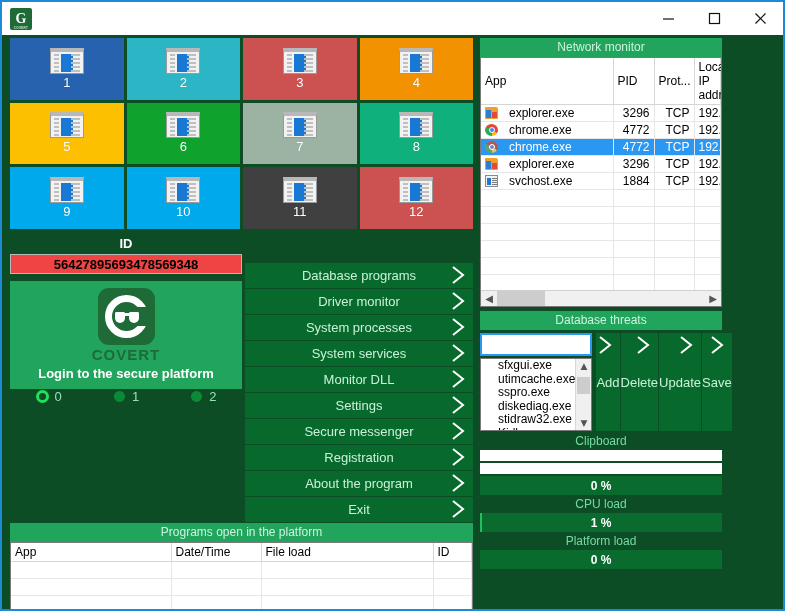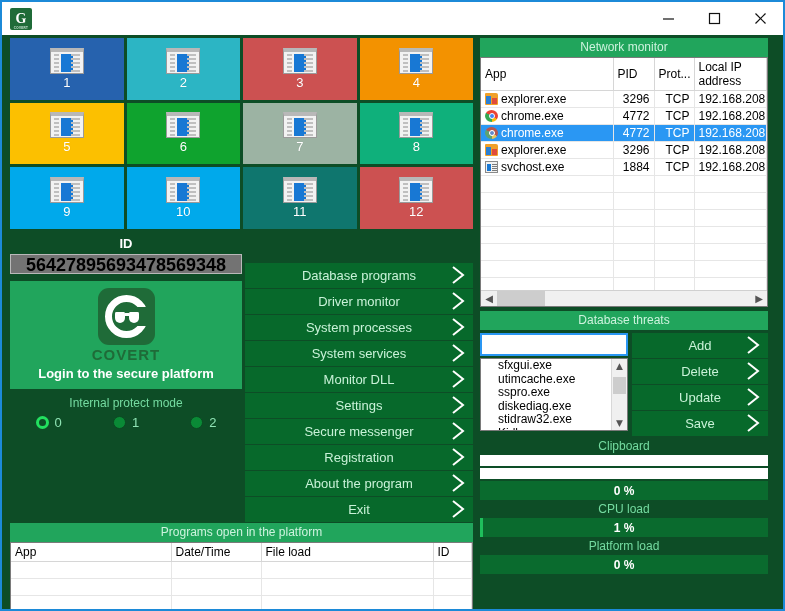--- a/index.html
+++ b/index.html
@@ -75,22 +75,22 @@
   }
   
   .leftcol{
     position:absolute;left:8px;top:197px;width:232px;
   }
   .id-label{
     text-align:center;color:#ffffff;font-size:13px;font-weight:bold;
     padding:4px 0 3px;
   }
   .id-value{
-    background:#737373;color:#000;border:1px solid #b9b9b9;
-    height:20px;line-height:20px;text-align:center;font-size:18px;font-weight:bold;
+    background:#ef4444;color:#000;border:1px solid #b9b9b9;
+    height:20px;line-height:20px;text-align:center;font-size:13px;font-weight:bold;
     box-sizing:border-box;
   }
   .login-box{
     margin-top:7px;background:#21a55c;height:108px;
     display:flex;flex-direction:column;align-items:center;justify-content:flex-start;
     cursor:pointer;
   }
   .covert-mark{
     margin-top:7px;width:57px;height:57px;border-radius:11px;background:#1f6b38;
     position:relative;
@@ -175,29 +175,29 @@
   .hscroll .arr{
     width:16px;height:15px;display:flex;align-items:center;justify-content:center;
     color:#555;font-size:10px;font-family:"DejaVu Sans",sans-serif;
   }
   .hscroll .thumbtrack{flex:1;height:15px;position:relative;}
   .hscroll .thumb{
     position:absolute;top:0;height:15px;background:#cdcdcd;
   }
   
   .rightcol{
-    position:absolute;left:478px;top:3px;width:288px;bottom:10px;
+    position:absolute;left:478px;top:3px;width:242px;bottom:10px;
   }
   .netgrid-wrap{
     background:#fff;border:1px solid #7a7a7a;box-sizing:border-box;height:250px;
     display:flex;flex-direction:column;overflow:hidden;
   }
   .netgrid-rows{flex:1;overflow:hidden;}
   tr.sel td{background:#2a97f3;color:#ffffff;}
-  .appcell{display:flex;align-items:center;gap:3px;}
+  .appcell{display:flex;align-items:center;gap:11px;}
   .mini-ico{width:13px;height:12px;position:relative;flex:0 0 auto;}
   
   .ico-folder{background:#f0a029;border-radius:1px 2px 1px 1px;}
   .ico-folder::before{content:"";position:absolute;left:1px;top:3px;width:5px;height:8px;background:#2a7fd4;}
   .ico-folder::after{content:"";position:absolute;left:7px;top:5px;width:5px;height:6px;background:#e04c3c;}
   
   .ico-chrome{border-radius:50%;background:conic-gradient(#ea4335 0 33%,#fbbc05 33% 50%,#34a853 50% 83%,#ea4335 83% 100%);}
   .ico-chrome::after{content:"";position:absolute;left:3.5px;top:3px;width:6px;height:6px;border-radius:50%;background:#4285f4;border:1px solid #fff;box-sizing:border-box;}
   .ico-chrome.dim{filter:grayscale(.45) brightness(1.05);}
   
@@ -220,21 +220,21 @@
   .db-items{flex:1;overflow:hidden;padding:0;}
   .db-items li{list-style:none;font-size:12px;line-height:13.5px;padding-left:17px;color:#000;white-space:nowrap;}
   .db-items{margin:0;}
   .vscroll{
     width:15px;background:#f0f0f0;border-left:1px solid #d8d8d8;
     display:flex;flex-direction:column;align-items:center;justify-content:space-between;
     position:relative;
   }
   .vscroll .arr{font-size:9px;color:#555;height:14px;line-height:14px;font-family:"DejaVu Sans",sans-serif;}
   .vscroll .vthumb{position:absolute;left:1px;width:13px;height:17px;background:#cdcdcd;top:18px;}
-  .db-right{flex:1;display:flex;flex-direction:column;gap:1px;}
+  .db-right{flex:1;display:flex;gap:1px;}
   .db-btn{
     position:relative;flex:1;background:#07692b;color:#c9f2d8;font-size:13px;
     display:flex;align-items:center;justify-content:center;cursor:pointer;min-height:25px;
   }
   .db-btn .chev{position:absolute;right:7px;top:1px;width:16px;height:22px;}
   
   .sec-title{
     text-align:center;color:#74dba0;font-size:12px;padding:3px 0 2px;
   }
   .clip-bar{height:11px;background:#ffffff;margin-bottom:2px;}
@@ -331,21 +331,21 @@
             <span class="tsq"></span>
           </span>
           <span class="tnum">9</span>
         </div>
         <div class="tile" style="background: rgb(0, 169, 235);">
           <span class="ticon">
             <span class="tsq"></span>
           </span>
           <span class="tnum">10</span>
         </div>
-        <div class="tile" style="background: #0f766e;">
+        <div class="tile" style="background: #404040;">
           <span class="ticon">
             <span class="tsq"></span>
           </span>
           <span class="tnum">11</span>
         </div>
         <div class="tile" style="background: rgb(204, 81, 81);">
           <span class="ticon">
             <span class="tsq"></span>
           </span>
           <span class="tnum">12</span>
@@ -362,21 +362,20 @@
           <div class="glass">
             <i class="l"></i>
               <b></b>
               <i class="r"></i>
           </div>
         </div>
         <div class="covert-word">COVERT</div>
         <div class="login-text">Login to the secure platform</div>
       </div>
 
-      <div class="protect-label">Internal protect mode</div>
       <div class="radios" id="radios">
           <div class="radio-item sel">
             <span class="radio-dot"></span>
             <span>0</span>
           </div>
           <div class="radio-item">
             <span class="radio-dot"></span>
             <span>1</span>
           </div>
           <div class="radio-item">

